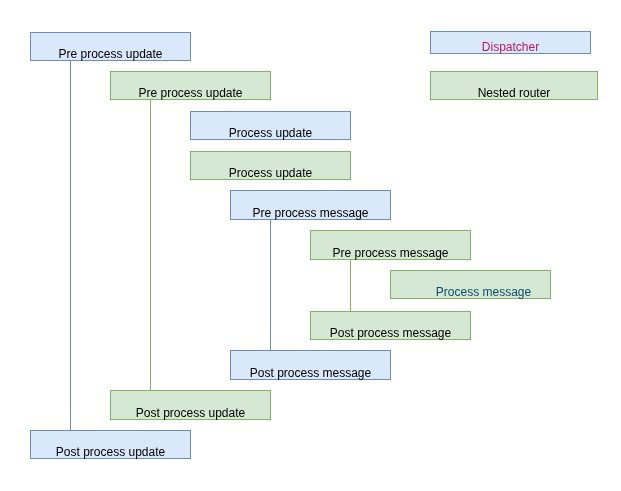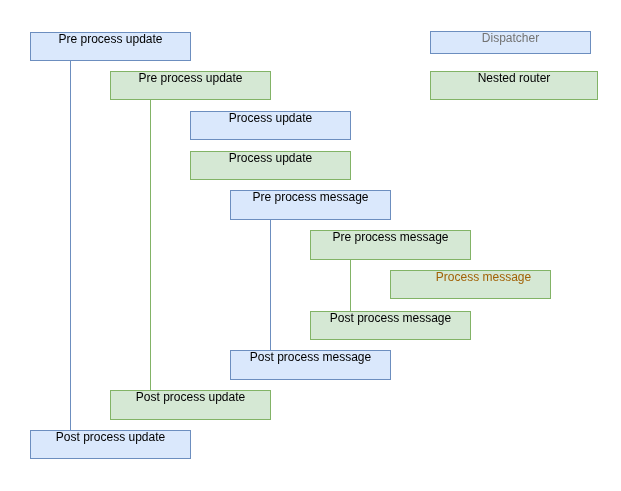--- a/index.html
+++ b/index.html
@@ -12,21 +12,21 @@
     width: 621px;
     height: 491px;
     background: #ffffff;
     font-family: "Liberation Sans", sans-serif;
     overflow: hidden;
   }
   .node {
     position: absolute;
     box-sizing: border-box;
     display: flex;
-    align-items: flex-start;
+    align-items: flex-end;
     justify-content: center;
     font-size: 12px;
     line-height: 1;
     color: #000000;
     white-space: nowrap;
     border: 1px solid #000;
   }
   .connector {
     position: absolute;
     width: 0;
@@ -56,37 +56,37 @@
   </div>
       <div class="node" style="left: 190px; top: 151px; width: 161px; height: 29px; background: rgb(213, 232, 212); border-color: rgb(130, 179, 102); color: rgb(0, 0, 0);">
     <span>Process update</span>
   </div>
       <div class="node" style="left: 230px; top: 190px; width: 161px; height: 30px; background: rgb(218, 232, 252); border-color: rgb(108, 142, 191); color: rgb(0, 0, 0);">
     <span>Pre process message</span>
   </div>
       <div class="node" style="left: 310px; top: 230px; width: 161px; height: 30px; background: rgb(213, 232, 212); border-color: rgb(130, 179, 102); color: rgb(0, 0, 0);">
     <span>Pre process message</span>
   </div>
-      <div class="node" style="left: 390px; top: 270px; width: 161px; height: 29px; background: rgb(213, 232, 212); border-color: rgb(130, 179, 102); color: #a16207; padding-left: 26px;">
+      <div class="node" style="left: 390px; top: 270px; width: 161px; height: 29px; background: rgb(213, 232, 212); border-color: rgb(130, 179, 102); color: #0c4a6e; padding-left: 26px;">
     <span>Process message</span>
   </div>
       <div class="node" style="left: 310px; top: 311px; width: 161px; height: 29px; background: rgb(213, 232, 212); border-color: rgb(130, 179, 102); color: rgb(0, 0, 0);">
     <span>Post process message</span>
   </div>
       <div class="node" style="left: 230px; top: 350px; width: 161px; height: 30px; background: rgb(218, 232, 252); border-color: rgb(108, 142, 191); color: rgb(0, 0, 0);">
     <span>Post process message</span>
   </div>
       <div class="node" style="left: 110px; top: 390px; width: 161px; height: 30px; background: rgb(213, 232, 212); border-color: rgb(130, 179, 102); color: rgb(0, 0, 0);">
     <span>Post process update</span>
   </div>
       <div class="node" style="left: 30px; top: 430px; width: 161px; height: 29px; background: rgb(218, 232, 252); border-color: rgb(108, 142, 191); color: rgb(0, 0, 0);">
     <span>Post process update</span>
   </div>
     </div>
   <div id="legend-layer">
-      <div class="node" style="left: 430px; top: 31px; width: 161px; height: 23px; background: rgb(218, 232, 252); border-color: rgb(108, 142, 191); color: #737373;">
+      <div class="node" style="left: 430px; top: 31px; width: 161px; height: 23px; background: rgb(218, 232, 252); border-color: rgb(108, 142, 191); color: #be185d;">
     <span>Dispatcher</span>
   </div>
       <div class="node" style="left: 430px; top: 71px; width: 168px; height: 29px; background: rgb(213, 232, 212); border-color: rgb(130, 179, 102); color: rgb(0, 0, 0);">
     <span>Nested router</span>
   </div>
     </div>
 </div>
 
 </body></html>

